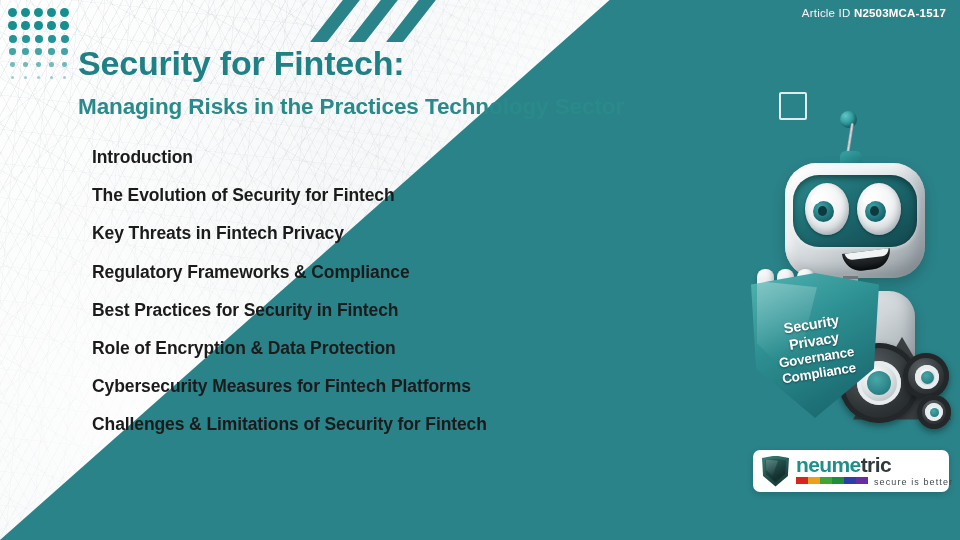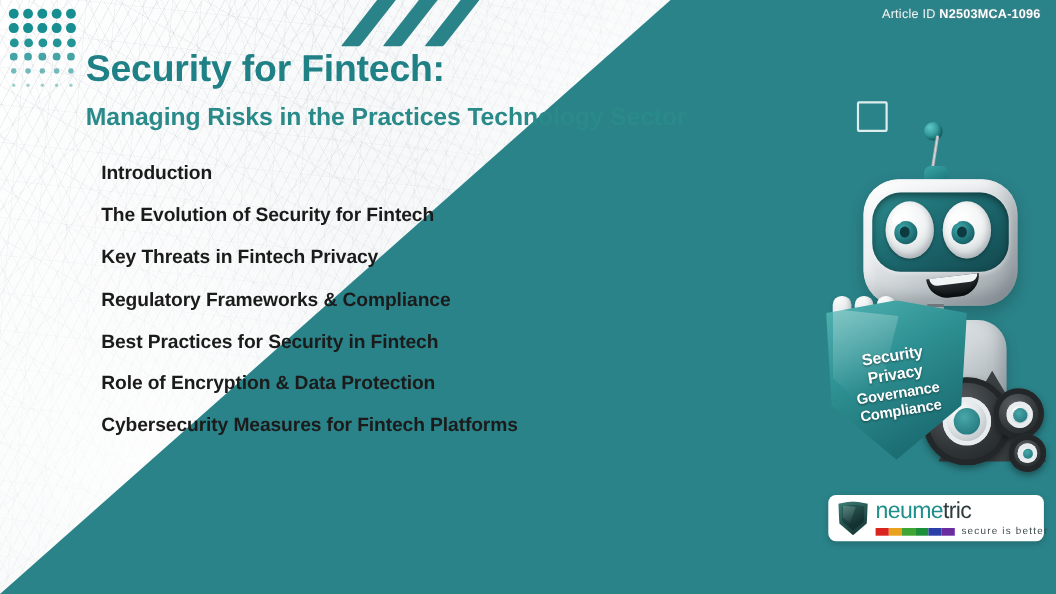--- a/index.html
+++ b/index.html
@@ -286,26 +286,26 @@
     background:linear-gradient(150deg,#2e6760 0%,#14302f 70%);
     clip-path: polygon(50% 100%, 4% 66%, 0% 8%, 50% 0%, 100% 8%, 96% 66%);
   }
   #logo-shield .gloss {
     position:absolute; left:4px; top:4px; width:12px; height:17px;
     background:linear-gradient(160deg, rgba(255,255,255,.22), rgba(255,255,255,0));
     clip-path: polygon(0 0, 100% 8%, 55% 95%, 0 62%);
   }
   #logo-right { flex:1 1 auto; min-width:0; }
   #wordmark {
-    font-size:21px; font-weight:400; line-height:20px;
+    font-size:21px; font-weight:700; line-height:20px;
     letter-spacing:-.6px; white-space:nowrap;
   }
   #wordmark .a { color:#1f8f8a; }
   #wordmark .b { color:#2f3a3c; }
-  #logo-bottom { display:flex; align-items:flex-end; margin-top:2px; }
+  #logo-bottom { display:flex; align-items:flex-start; margin-top:2px; }
   #colorbar { display:flex; height:7px; width:72px; flex:0 0 auto; }
   #colorbar i { display:block; height:100%; }
   #tagline {
     margin-left:6px; font-size:9px; color:#3d4a4d; letter-spacing:1.1px;
     white-space:nowrap; font-weight:400;
   }
 </style>
 </head>
 <body>
 
@@ -433,34 +433,35 @@
   <div class="stripes" id="stripes-bottom">
     <span></span>
     <span></span>
     <span></span>
   </div>
 
   <div id="sq-outline"></div>
 
   <div id="article-id">
     <span class="lbl">Article ID</span>
-    <b>N2503MCA-1096</b>
+    <b>N2503MCA-1517</b>
   </div>
 
   <div id="title">Security for Fintech:</div>
   <div id="subtitle">Managing Risks in the Practices Technology Sector</div>
 
   <div id="toc">
       <div class="item">Introduction</div>
       <div class="item">The Evolution of Security for Fintech</div>
       <div class="item">Key Threats in Fintech Privacy</div>
       <div class="item">Regulatory Frameworks &amp; Compliance</div>
       <div class="item">Best Practices for Security in Fintech</div>
       <div class="item">Role of Encryption &amp; Data Protection</div>
       <div class="item">Cybersecurity Measures for Fintech Platforms</div>
+      <div class="item">Challenges &amp; Limitations of Security for Fintech</div>
     </div>
 
   <div id="robot">
     <div class="rb" id="ant-ball"></div>
     <div class="rb" id="ant-stalk"></div>
     <div class="rb" id="ant-base"></div>
 
     <div class="rb" id="head"></div>
     <div class="rb" id="visor"></div>
     <div class="rb eye" id="eye-l"></div>

